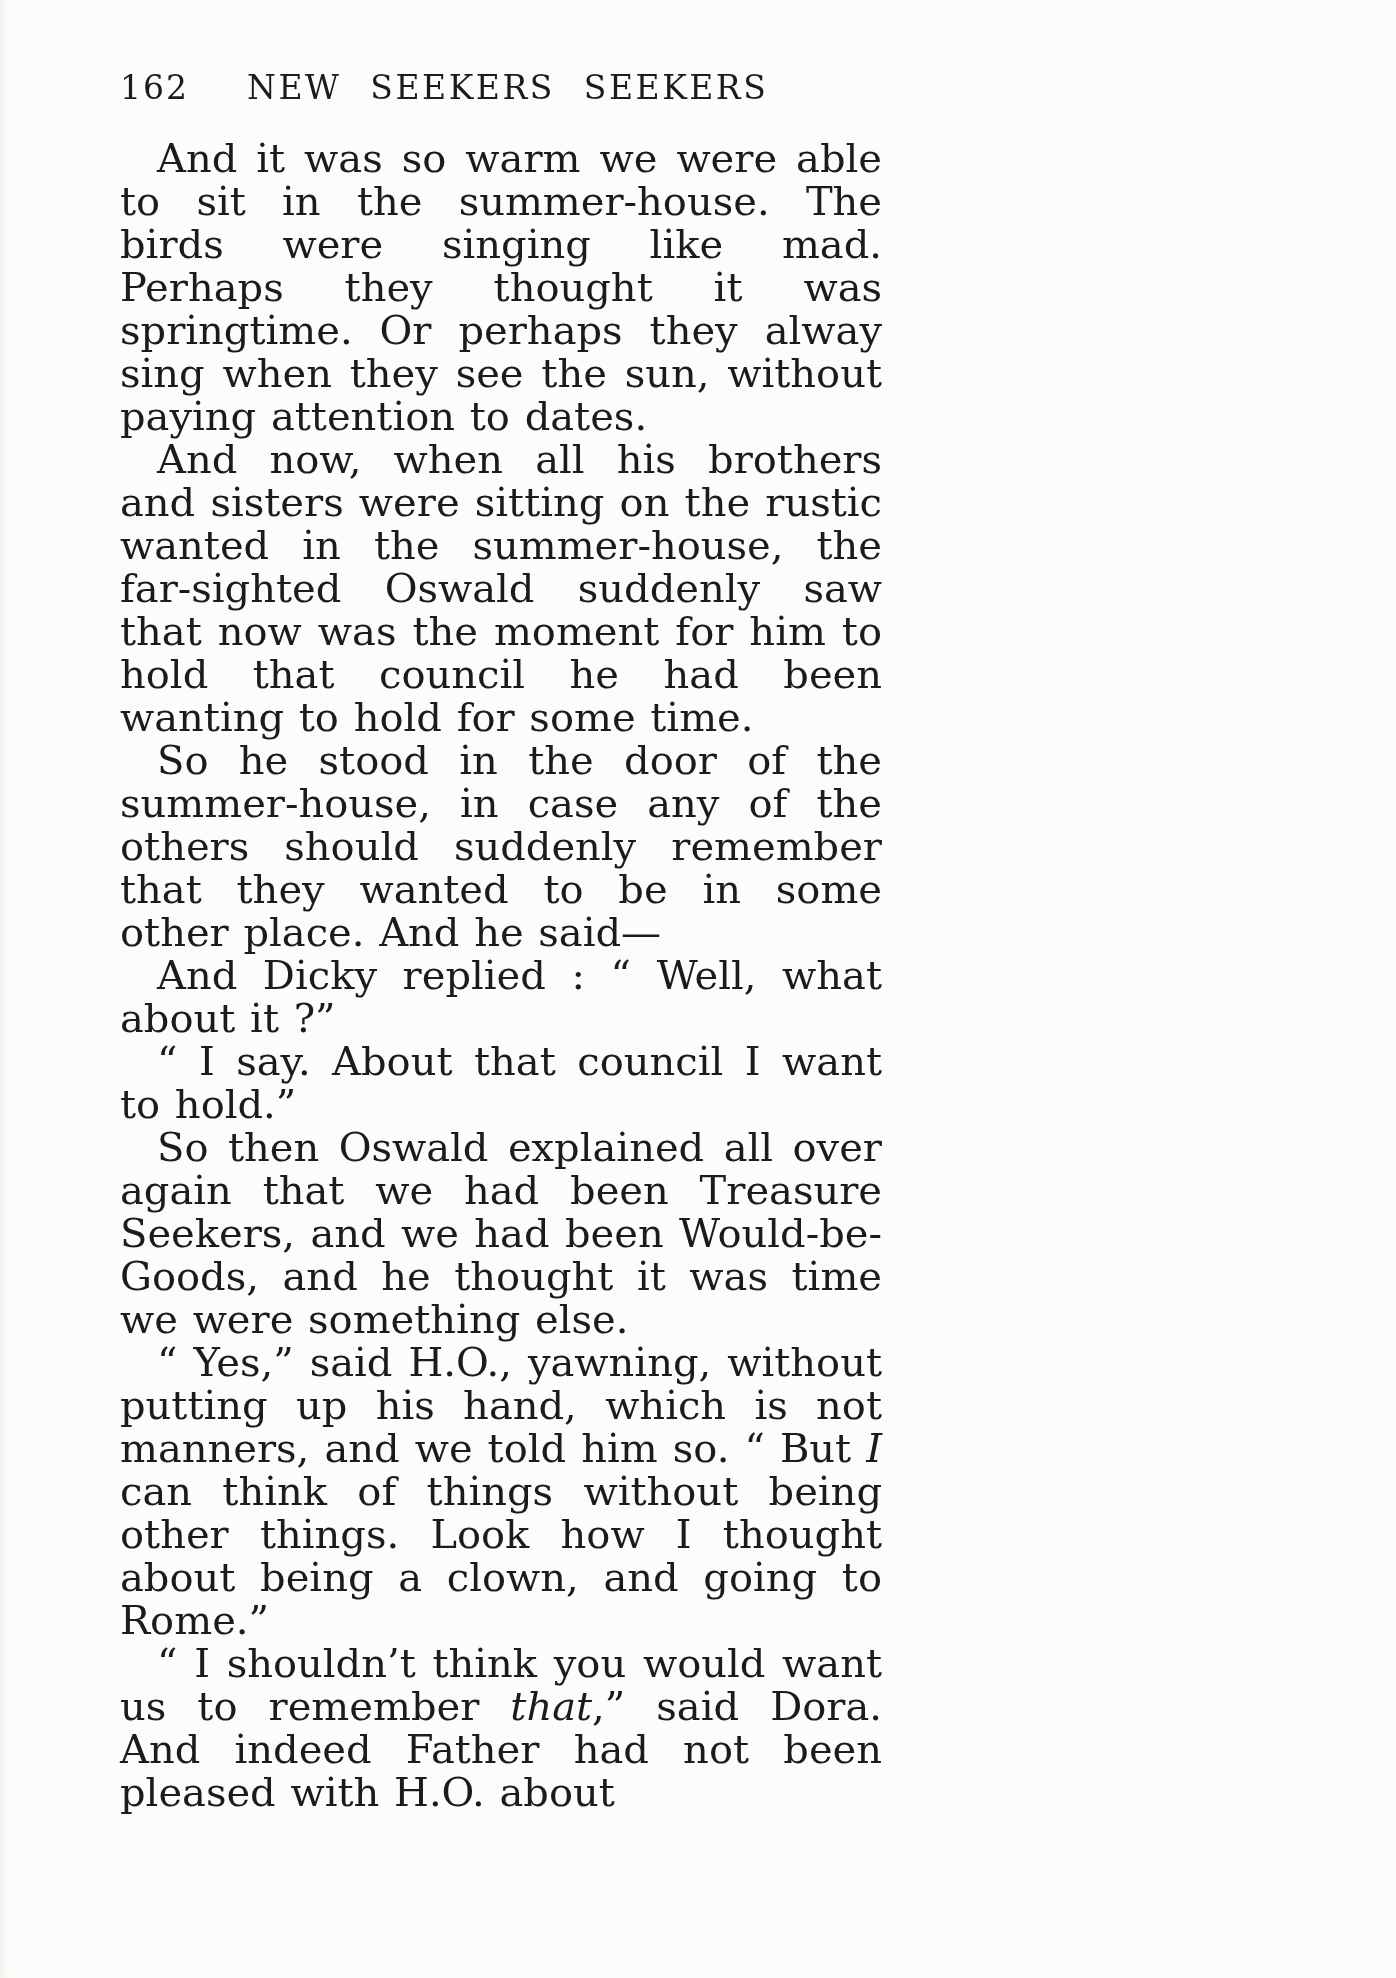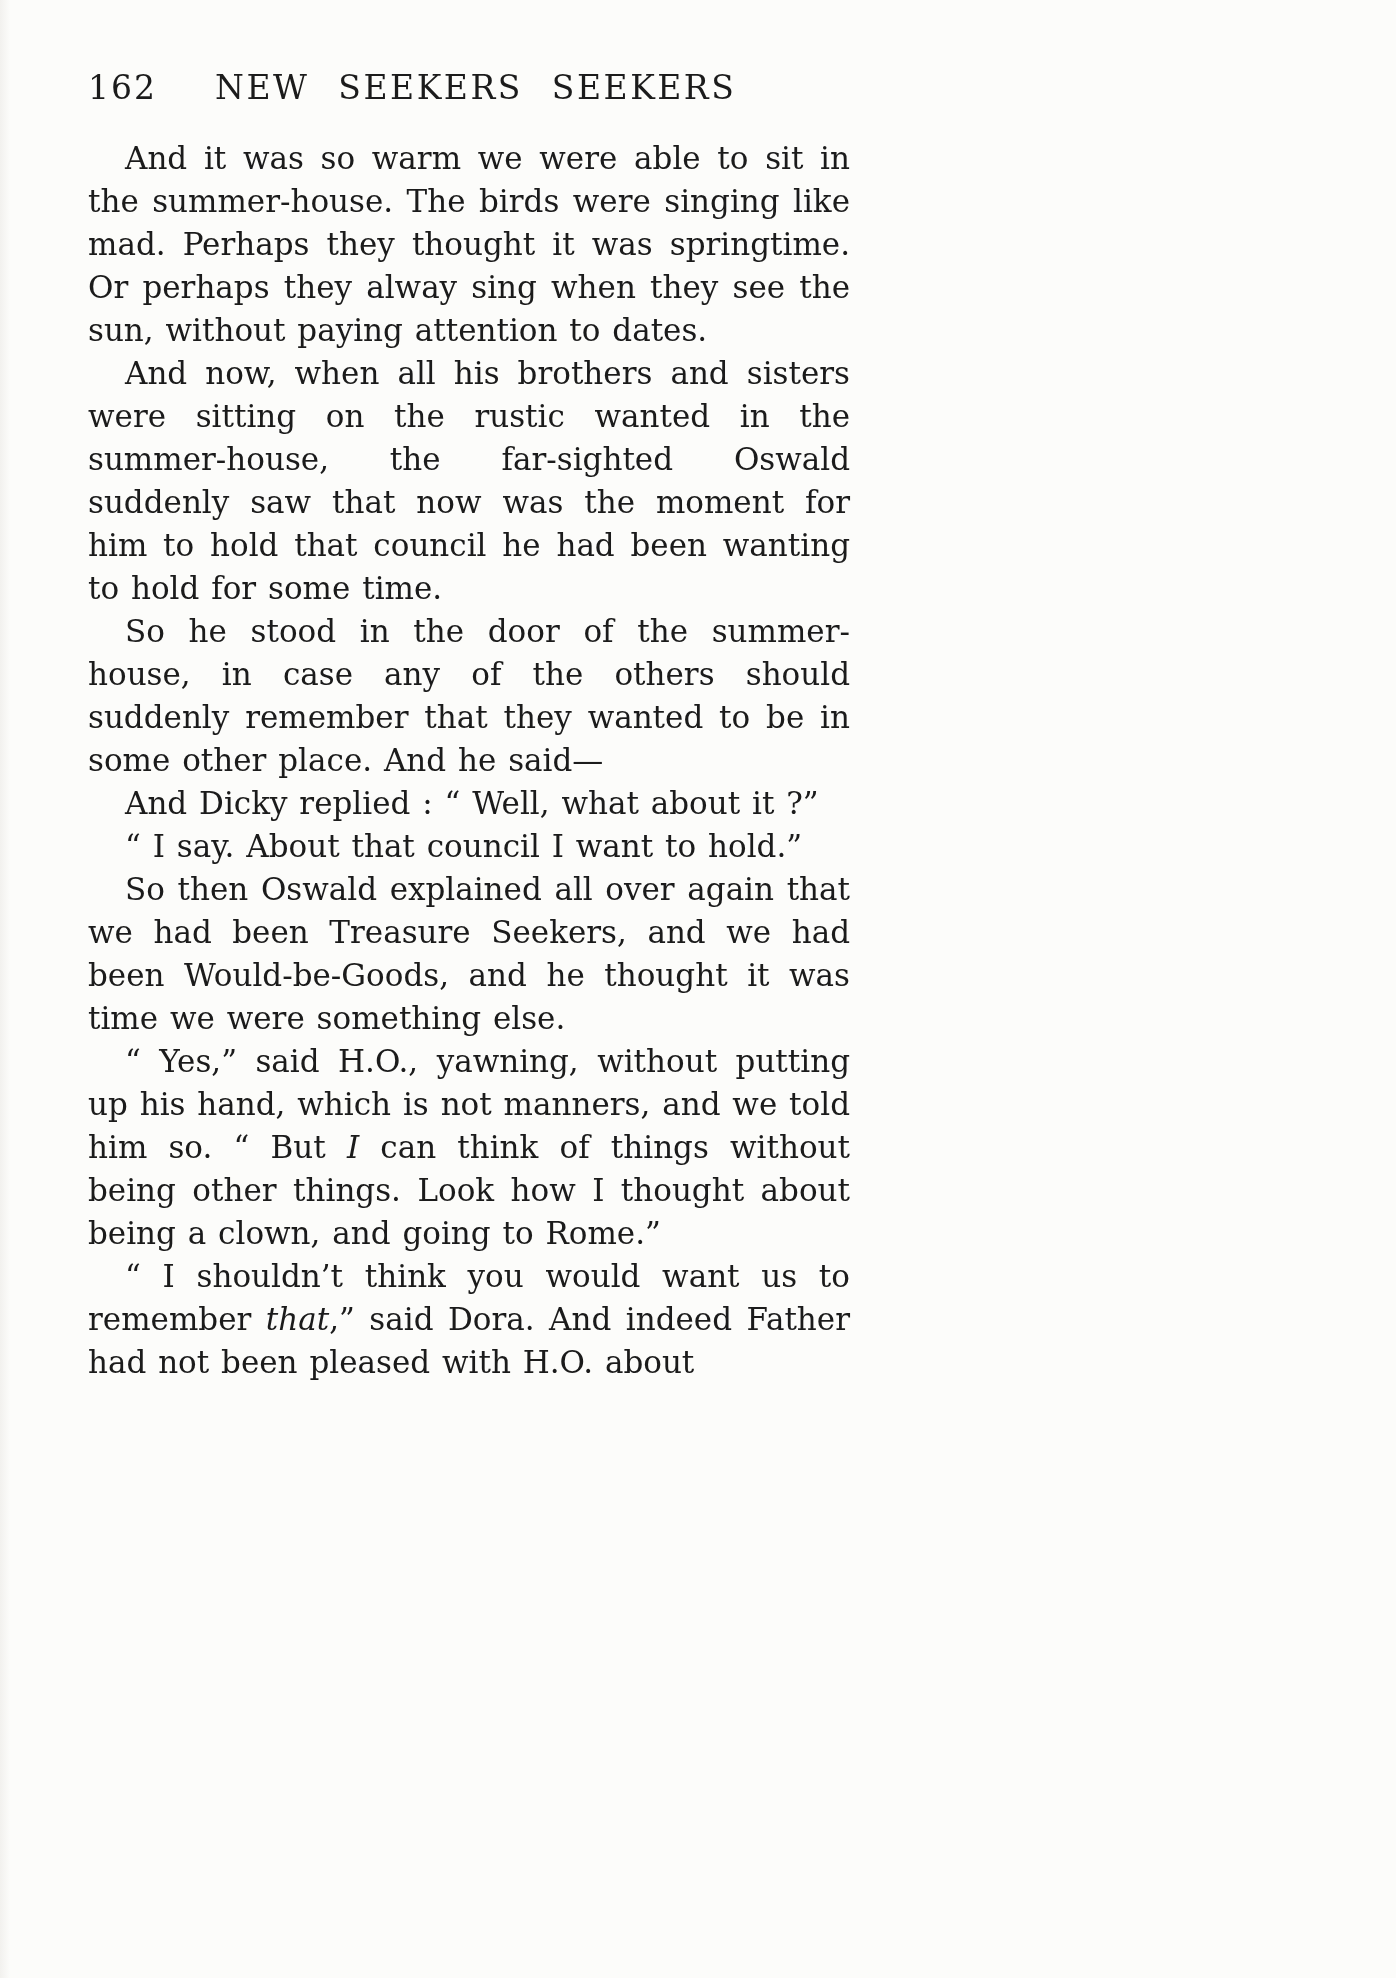--- a/index.html
+++ b/index.html
@@ -12,42 +12,42 @@
     background: #fcfcfa;
     color: #1b1b1b;
     font-family: "DejaVu Serif", "Liberation Serif", serif;
     overflow: hidden;
   }
   .page {
     position: relative;
     width: 1196px;
     height: 1978px;
     box-sizing: border-box;
-    padding: 68px 0 0 88px;
+    padding: 68px 0 0 120px;
     background: linear-gradient(90deg, #f2f1ee 0px, #fcfcfa 10px);
   }
   .page-header {
     width: 762px;
     display: flex;
     align-items: baseline;
     font-size: 33px;
     margin-bottom: 30px;
     white-space: nowrap;
   }
   .page-number {
     margin-right: 58px;
     letter-spacing: 2px;
   }
   .running-title {
     letter-spacing: 2.5px;
     word-spacing: 16px;
   }
   .page-body {
     width: 762px;
-    font-size: 31px;
+    font-size: 40px;
     line-height: 43px;
     text-align: justify;
     word-spacing: 2px;
   }
   .para {
     margin: 0;
     text-indent: 37px;
   }
   .para em {
     font-style: italic;

